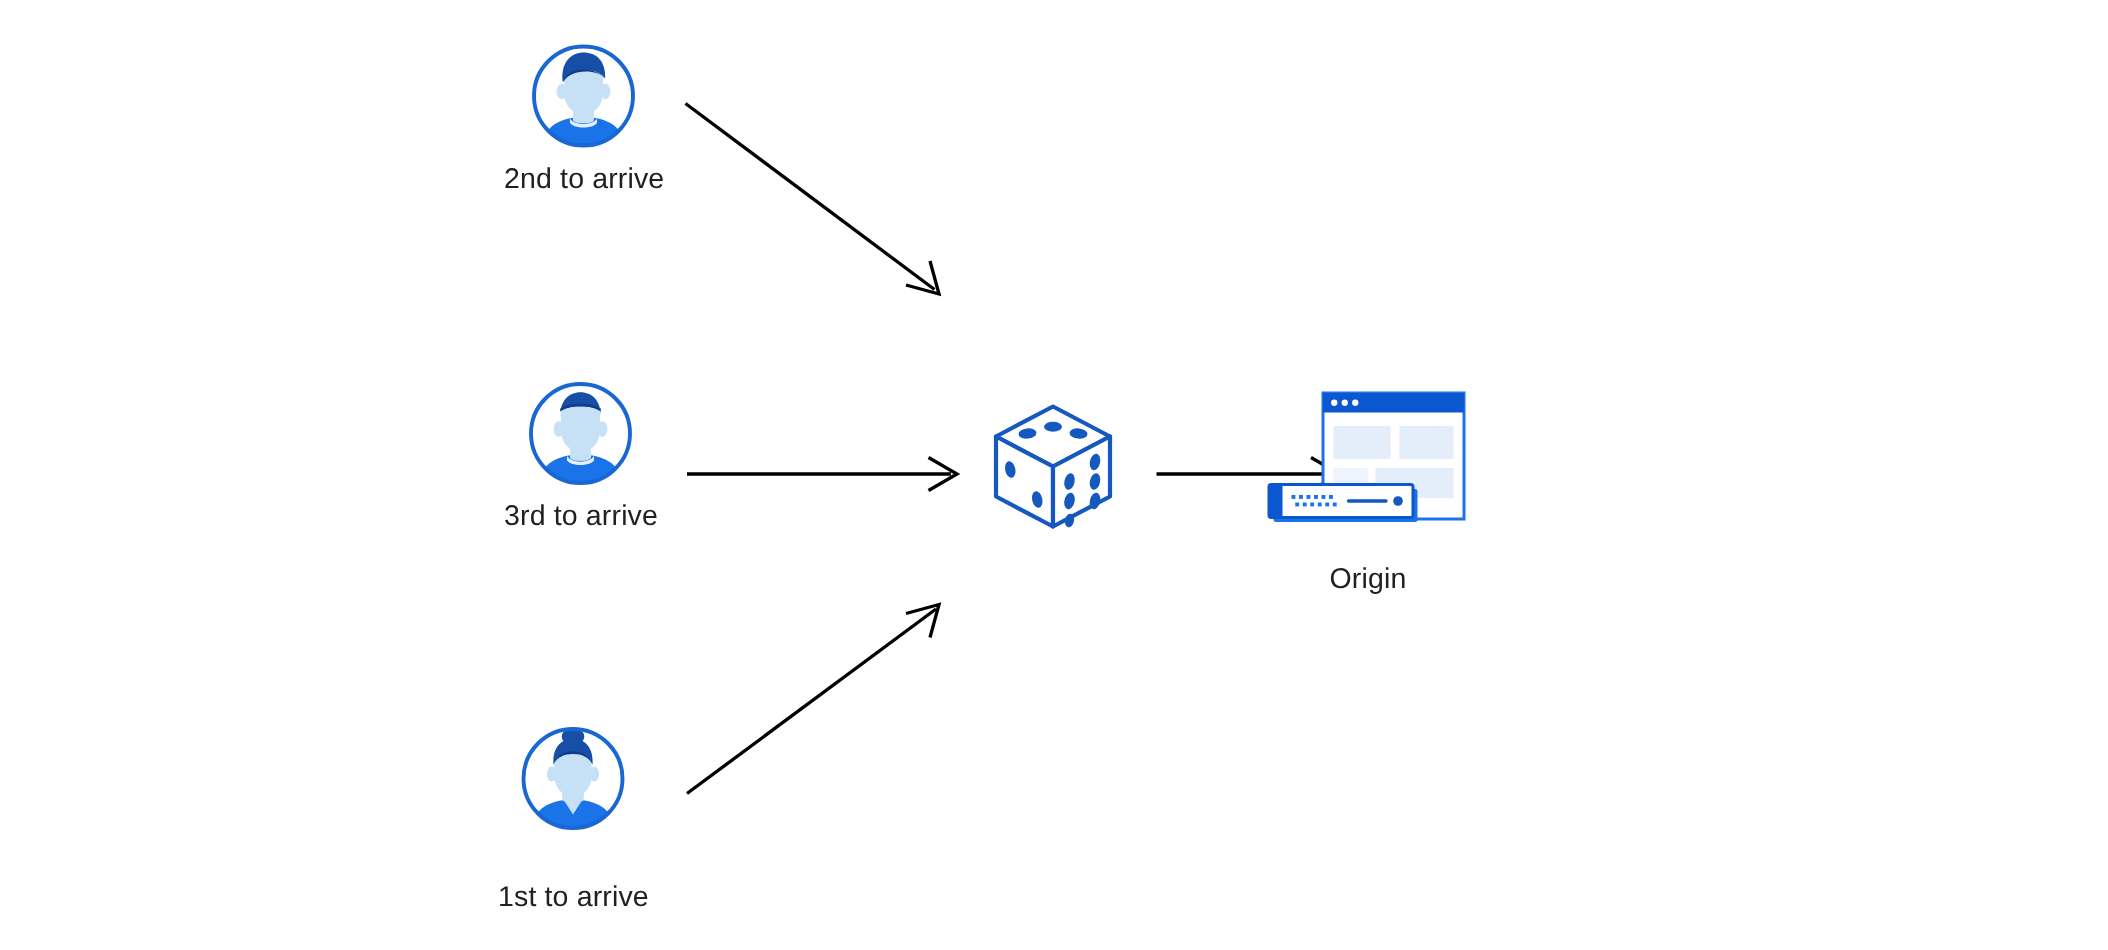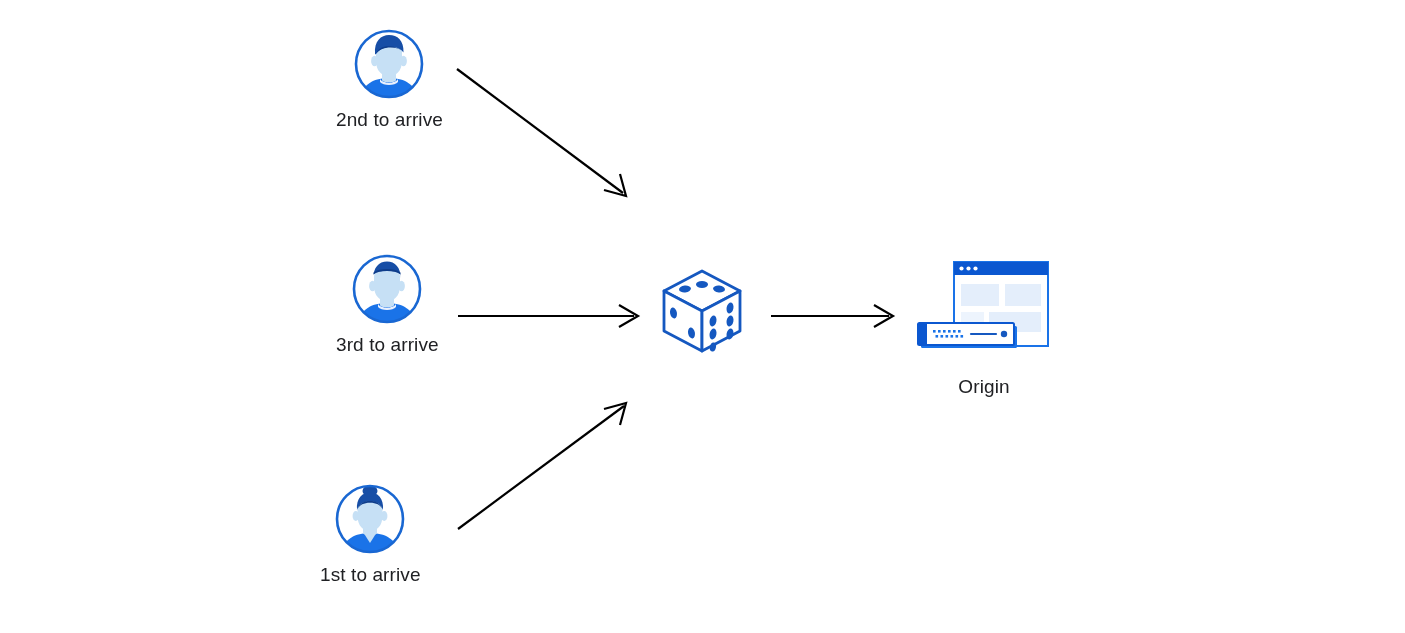--- a/index.html
+++ b/index.html
@@ -133,21 +133,21 @@
 
           <path d="M22.5 25.5 C22 14.5 28 8.5 36 8.5 C44 8.5 50 14.5 49.5 25.5 L49.5 21 C46 18.6 42 17.8 36 17.8 C30 17.8 26 18.6 22.5 21 Z" fill="#174ea6"></path>
           <path d="M22.5 21.4 C26 18.9 30.2 18 36 18 C41.8 18 46 18.9 49.5 21.4 L49.5 19.4 C46 17 41.8 16.1 36 16.1 C30.2 16.1 26 17 22.5 19.4 Z" fill="#0f3d8a"></path>
         </g>
         <circle cx="36" cy="36" r="33" fill="none" stroke="#1967d2" stroke-width="2.6"></circle>
       </svg>
     </div>
     <div class="node-label">3rd to arrive</div>
   </div>
 
-  <div class="node" style="left:320px; top:483px;">
+  <div class="node" style="left:332px; top:483px;gap:24px;">
     <div class="avatar-wrap">
       <svg viewBox="0 0 72 72" width="72" height="72">
         <defs>
           <clipPath id="clipC">
               <circle cx="36" cy="36" r="33"></circle>
             </clipPath>
         </defs>
         <g clip-path="url(#clipC)">
           <rect x="0" y="0" width="72" height="72" fill="#ffffff"></rect>
           <path d="M8 72 C8 57 20 50 36 50 C52 50 64 57 64 72 Z" fill="#1a73e8"></path>
@@ -196,21 +196,21 @@
           <ellipse cx="59" cy="71" rx="3.4" ry="5.6" transform="rotate(12 59 71)"></ellipse>
           <ellipse cx="59" cy="84" rx="3.0" ry="4.6" transform="rotate(12 59 84)"></ellipse>
           <ellipse cx="76" cy="45" rx="3.4" ry="5.6" transform="rotate(12 76 45)"></ellipse>
           <ellipse cx="76" cy="58" rx="3.4" ry="5.6" transform="rotate(12 76 58)"></ellipse>
           <ellipse cx="76" cy="71" rx="3.4" ry="5.6" transform="rotate(12 76 71)"></ellipse>
         </g>
       </svg>
     </div>
   </div>
 
-  <div class="node" style="left:916px; top:258px;">
+  <div class="node" style="left:844px; top:258px;">
     <div class="origin-wrap">
       <svg viewBox="0 0 136 104" width="136" height="104">
 
         <g>
           <rect x="38" y="4" width="94" height="84" fill="#ffffff" stroke="#1a73e8" stroke-width="2"></rect>
 
           <rect x="38" y="4" width="94" height="13" fill="#0b57d0"></rect>
           <circle cx="45.5" cy="10.5" r="2.1" fill="#ffffff"></circle>
           <circle cx="52.5" cy="10.5" r="2.1" fill="#ffffff"></circle>
           <circle cx="59.5" cy="10.5" r="2.1" fill="#ffffff"></circle>

